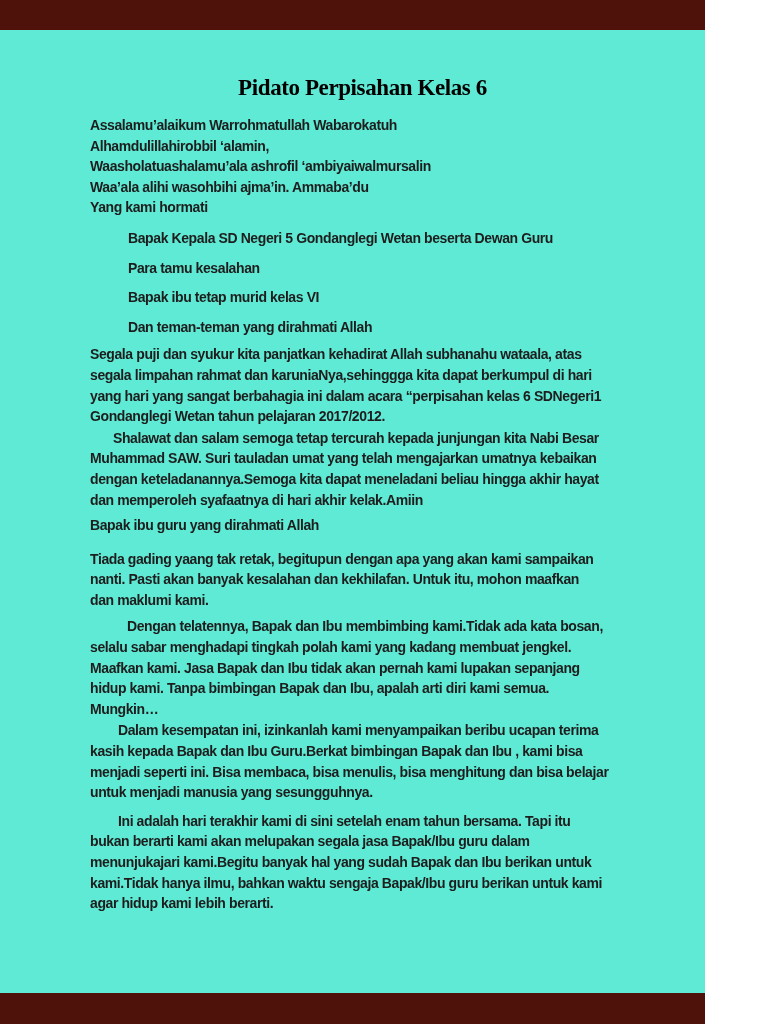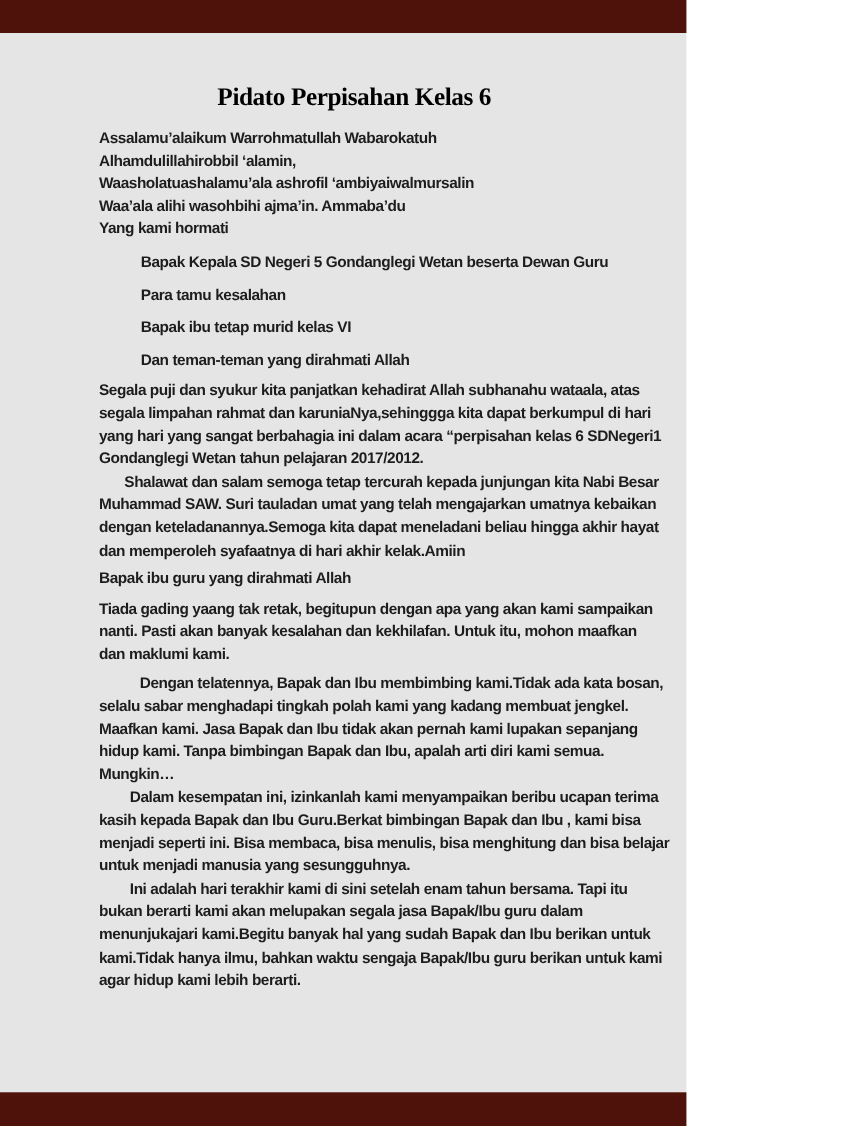--- a/index.html
+++ b/index.html
@@ -1,19 +1,19 @@
 <!DOCTYPE html>
 <html><head>
 <meta charset="utf-8">
 <style>
   html,body{margin:0;padding:0;background:#ffffff;}
   .page{
     position:relative;
-    width:624px;height:1024px;
-    background:#e5e5e5;
+    width:705px;height:1024px;
+    background:#5eead4;
     overflow:hidden;
     font-family:"Liberation Sans",sans-serif;
     font-weight:700;
     color:#1d1d1d;
   }
   .frame-bar{position:absolute;left:0;width:768px;background:#4f120b;}
   .frame-bar.top{top:0;height:30px;}
   .frame-bar.bottom{bottom:0;height:31px;}
   .content{
     padding:72px 70px 0 90px;
@@ -31,24 +31,24 @@
     color:#000000;
     white-space:pre;
   }
   .block,.para,.item,.subheading{white-space:pre;margin:0;}
   .list{margin:10px 0 0 38px;}
   .item{margin-top:9px;}
   .item:first-child{margin-top:0;}
   .para-gratitude{margin-top:7px;}
   .para-shalawat{margin-top:1px;text-indent:23px;}
   .subheading{margin-top:5px;}
-  .para-apology{margin-top:7px;}
+  .para-apology{margin-top:13px;}
   .para-thanks{margin-top:1px;text-indent:28px;}
   .para-patience{margin-top:6px;text-indent:37px;}
-  .para-farewell{margin-top:1px;text-indent:28px;}
+  .para-farewell{margin-top:8px;text-indent:28px;}
 </style>
 </head>
 <body>
 
 <div class="page">
   <div class="frame-bar top"></div>
 
   <div class="content">
     <h1 class="title">Pidato Perpisahan Kelas 6</h1>
 

